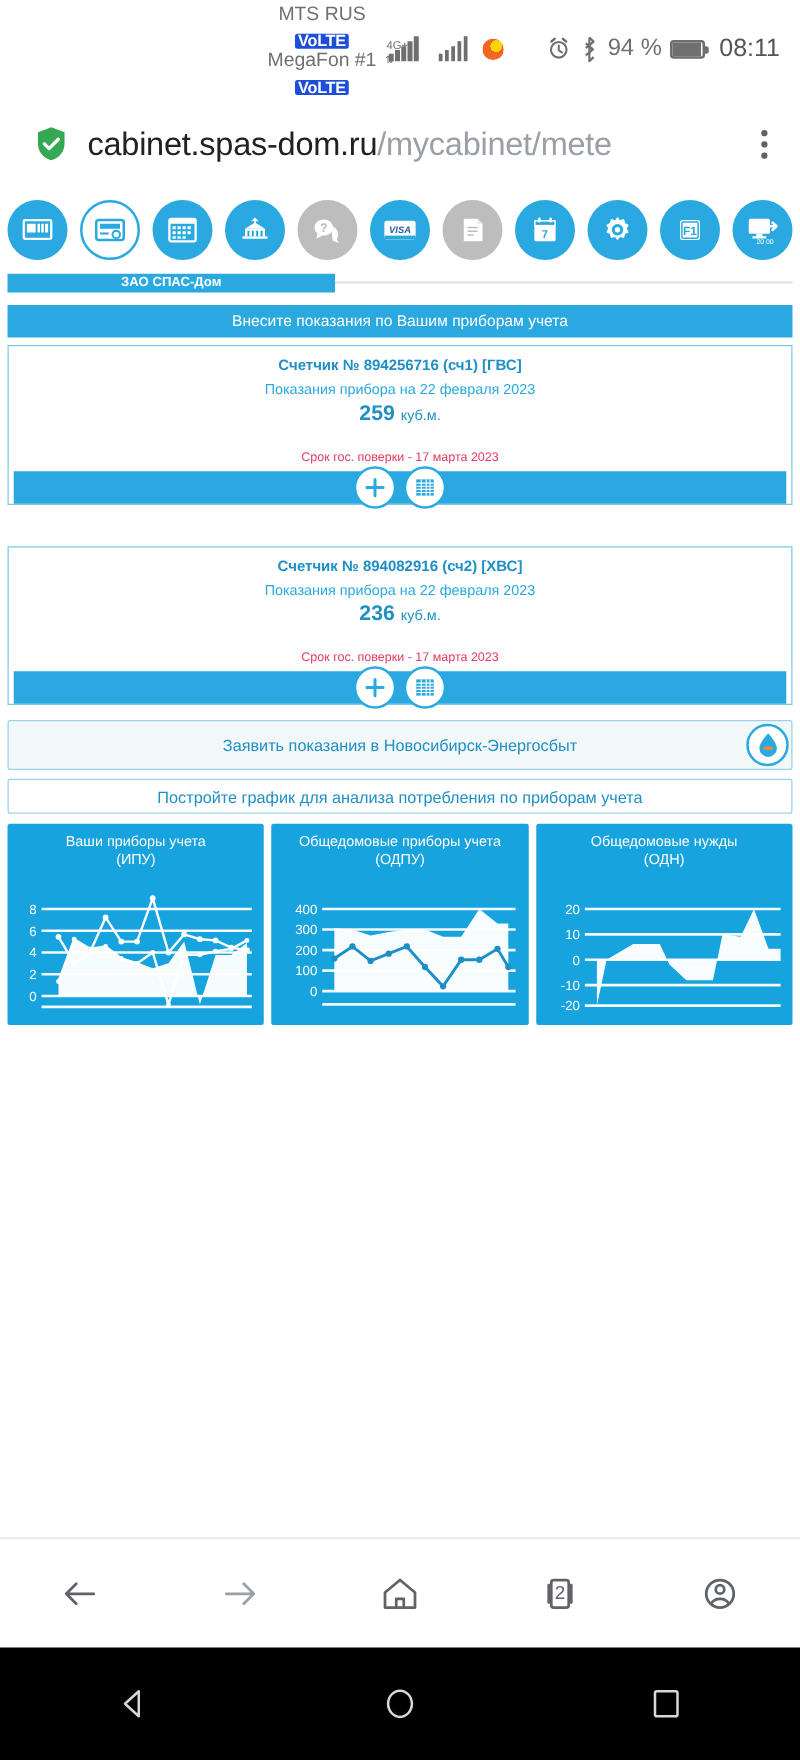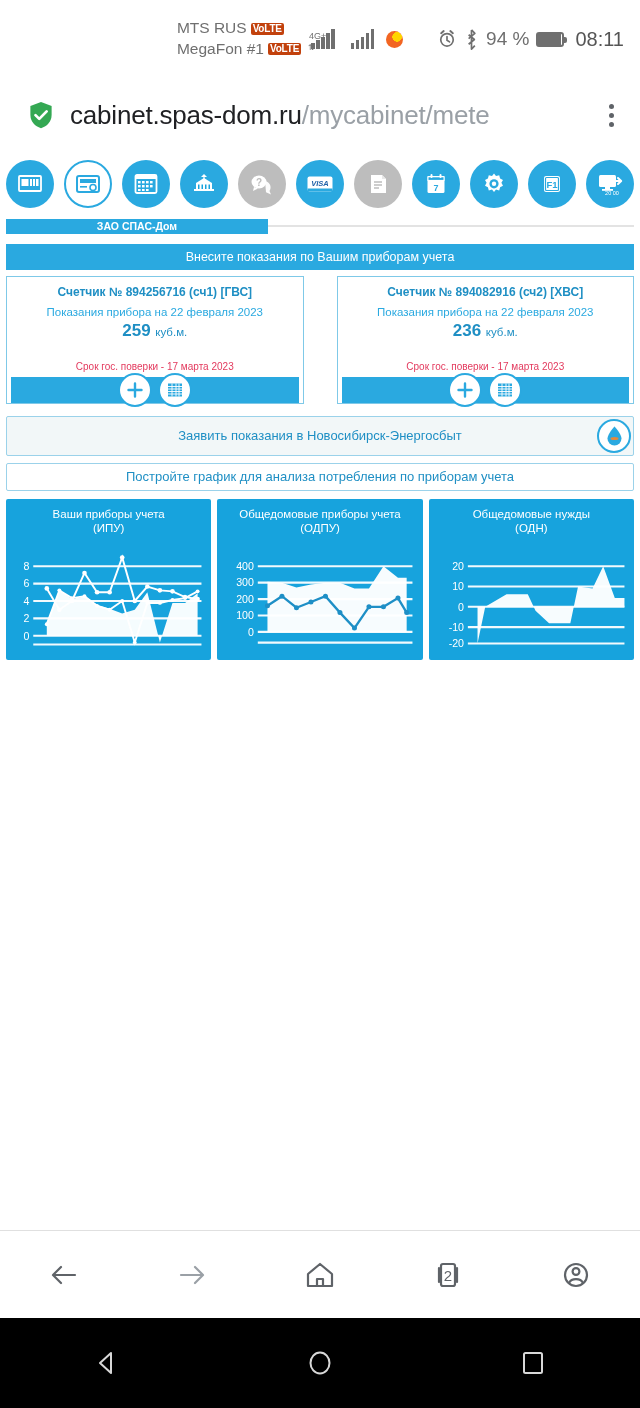--- a/index.html
+++ b/index.html
@@ -14,23 +14,23 @@
   
   .statusbar {
     height: 78px; width: 100%;
     display: flex; align-items: center; justify-content: flex-end;
     padding: 0 16px 0 0; background: #ffffff; gap: 0;
   }
   .sb-carriers {
     display:flex; flex-direction:column; justify-content:center;
     font-size: 15.5px; color:#6f6f6f; line-height:1.35; text-align:right;
   }
-  .sb-carrier-row { display:flex; align-items:center; gap:4px; justify-content:flex-start; }
+  .sb-carrier-row { display:flex; align-items:center; gap:4px; justify-content:center;flex-direction:column; }
   .volte {
-    background:#c2410c; color:#fff; font-size:10px; font-weight:bold;
+    background:#1d4ed8; color:#fff; font-size:13px; font-weight:bold;
     border-radius:2px; padding:0 2px; letter-spacing:-0.2px; line-height:12px;
     display:inline-block;
   }
   .volte i { font-style: normal; }
   .sig-group { display:flex; align-items:flex-start; gap:2px; margin-left:10px; position:relative; }
   .net-label { font-size:9px; color:#6f6f6f; position:absolute; left:-2px; top:2px; }
   .net-arrows { font-size:8px; color:#6f6f6f; position:absolute; left:-3px; top:14px;}
   .bars { display:flex; align-items:flex-end; gap:1.5px; height:20px; }
   .bars span { width:3.5px; background:#6f6f6f; display:block; }
   .bars span:nth-child(1){height:6px;} .bars span:nth-child(2){height:9px;}
@@ -78,21 +78,21 @@
     display:flex;align-items:center;justify-content:center; font-weight:bold;
   }
   .spasdom-track { flex:1; height:2px; background:#e3e3e3; }
 
   .blue-header {
     height: 26px; background:#2aa9e0; color:#fff; font-size:12.5px;
     display:flex;align-items:center;justify-content:center; margin-bottom:6px;
   }
 
   
-  .meters { display:flex; gap:33px; margin-bottom: 12px; }
+  .meters { display:flex; gap:33px; margin-bottom: 12px; flex-direction: column; }
   .meter-card {
     flex:1; border:1px solid #7fc9e8; background:#fff; position:relative;
     padding: 8px 4px 0 4px; text-align:center; overflow:visible;
   }
   .meter-title { color:#1f8fc4; font-size:12px; font-weight:bold; margin-bottom:6px; }
   .meter-sub { color:#2aa9e0; font-size:11.5px; line-height:1.35; }
   .meter-val { color:#1f8fc4; font-size:17px; font-weight:bold; }
   .meter-val small { font-size:11.5px; font-weight:normal; }
   .meter-warn { color:#e33a5e; font-size:10px; margin-top:20px; }
   .meter-foot {

